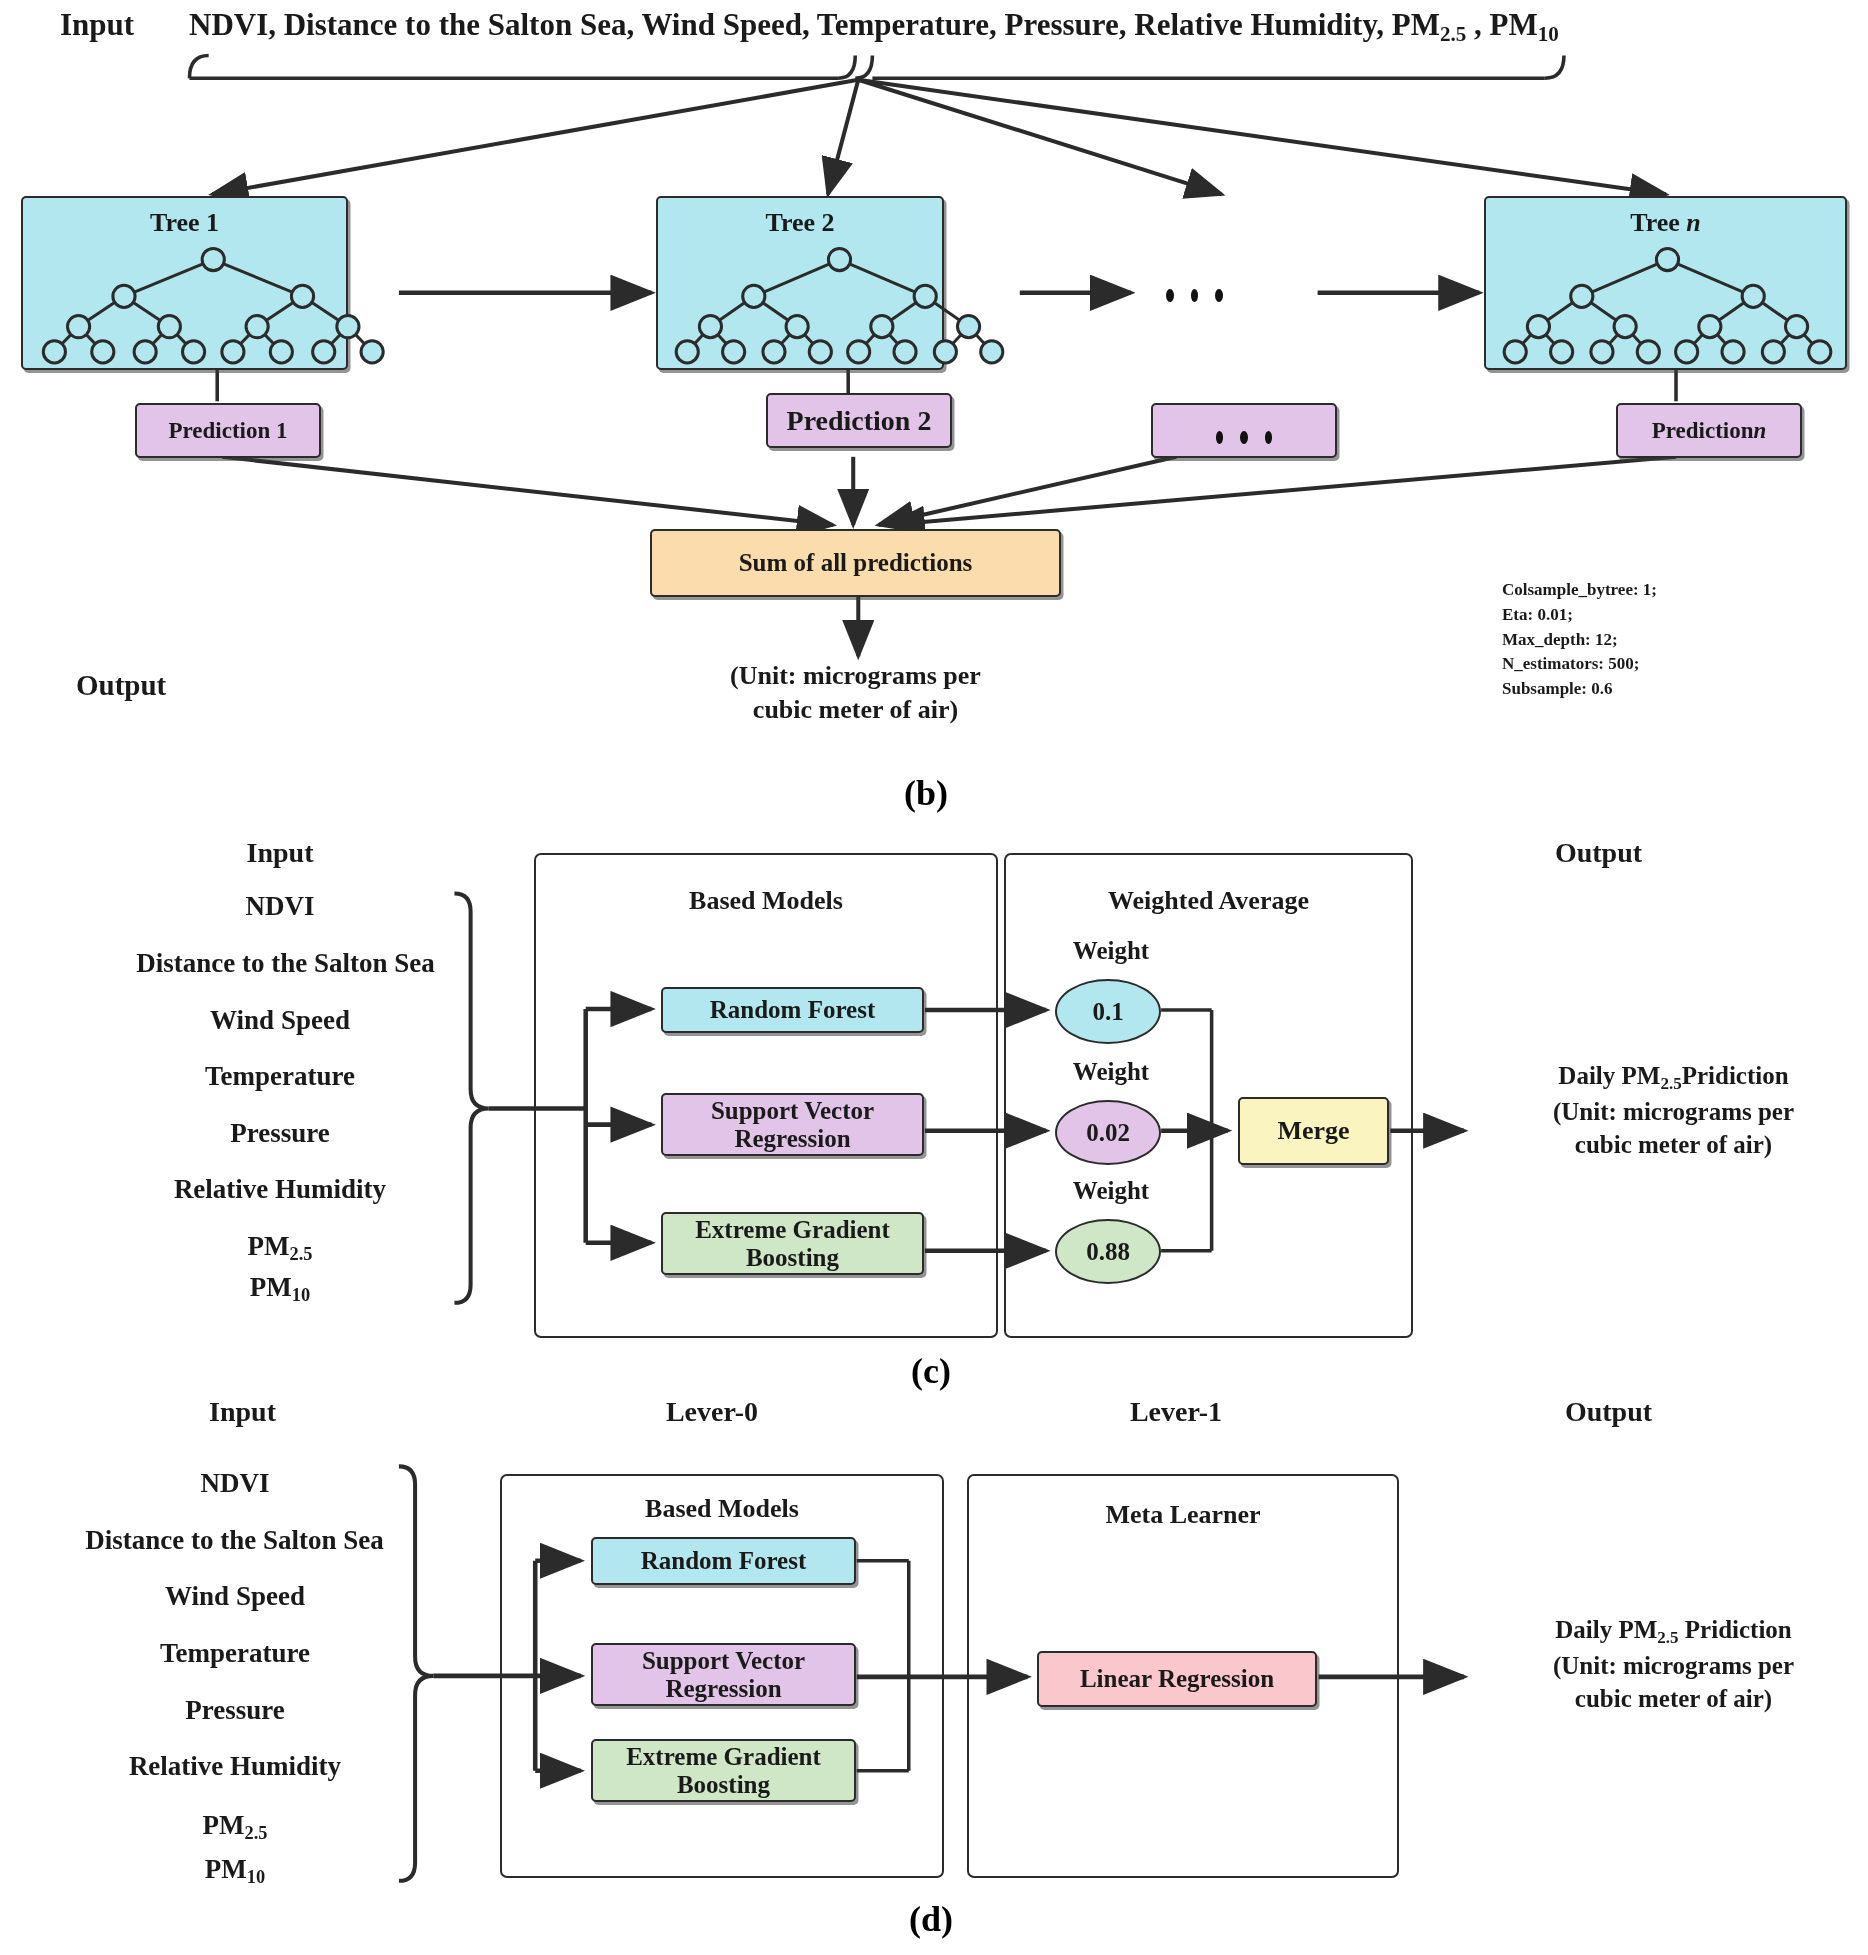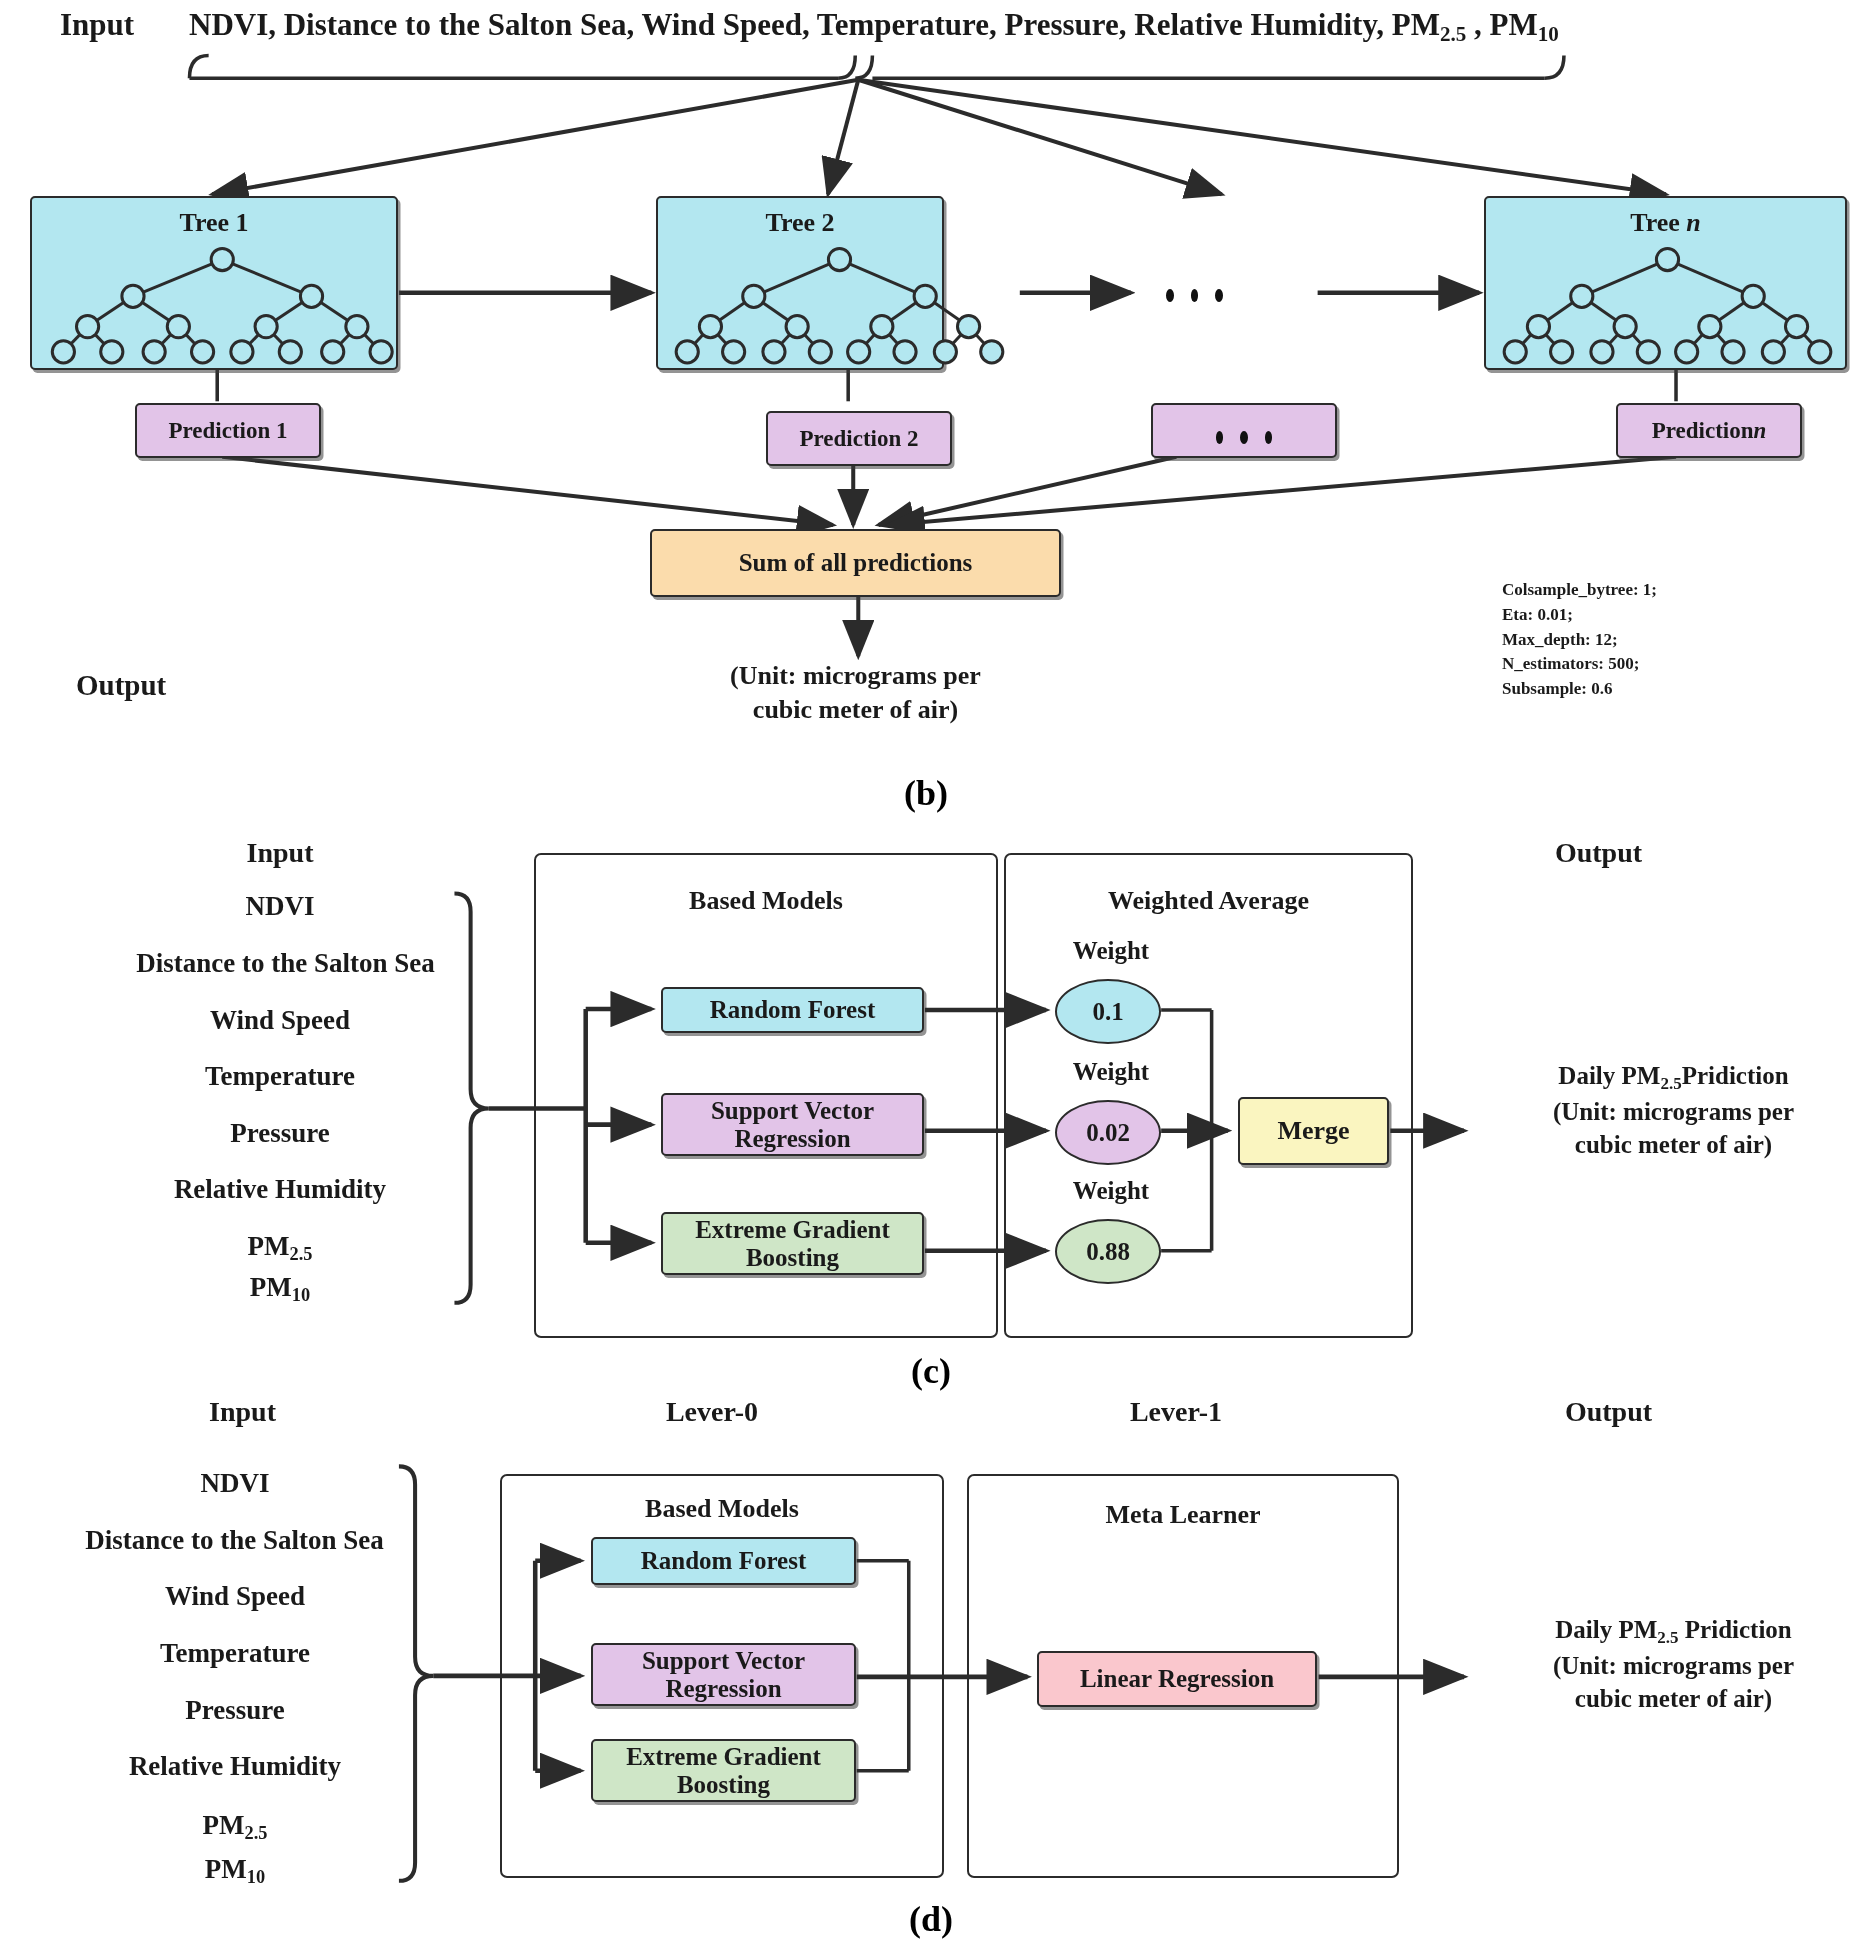--- a/index.html
+++ b/index.html
@@ -63,21 +63,21 @@
     <line x1="3320" y1="730" x2="3320" y2="795" stroke="#2b2b2b" stroke-width="7"></line>
 
     <line x1="440" y1="905" x2="1650" y2="1040" stroke="#2b2b2b" stroke-width="8" marker-end="url(#ah)"></line>
     <line x1="1690" y1="905" x2="1690" y2="1040" stroke="#2b2b2b" stroke-width="8" marker-end="url(#ah)"></line>
     <line x1="2330" y1="905" x2="1740" y2="1040" stroke="#2b2b2b" stroke-width="8" marker-end="url(#ah)"></line>
     <line x1="3320" y1="905" x2="1760" y2="1040" stroke="#2b2b2b" stroke-width="8" marker-end="url(#ah)"></line>
 
     <line x1="1700" y1="1182" x2="1700" y2="1300" stroke="#2b2b2b" stroke-width="8" marker-end="url(#ah)"></line>
   </svg>
 
-  <div class="box" style="left:30px;top:196px;width:368px;height:174px;background:#b3e7f0;">
+  <div class="box" style="left:21px;top:196px;width:327px;height:174px;background:#b3e7f0;">
     <span style="position:absolute;top:10px;left:0;right:0;font-size:26px;">Tree 1</span>
     <svg width="381" height="174" style="left:0;top:0;overflow:visible;" viewBox="0 0 755 345">
       <g stroke="#2b2b2b" stroke-width="6" fill="none">
         <line x1="377" y1="122" x2="200" y2="195"></line>
           <line x1="377" y1="122" x2="554" y2="195"></line>
         <line x1="200" y1="195" x2="110" y2="255"></line>
           <line x1="200" y1="195" x2="290" y2="255"></line>
         <line x1="554" y1="195" x2="464" y2="255"></line>
           <line x1="554" y1="195" x2="644" y2="255"></line>
         <line x1="110" y1="255" x2="62" y2="305"></line>
@@ -188,21 +188,21 @@
   </div>
 
   <div class="dots" style="position:absolute;left:1149px;top:288px;width:91px;height:15px;">
     <span class="dot"></span>
     <span class="dot"></span>
     <span class="dot"></span>
   </div>
 
   <div class="box" style="left:135px;top:403px;width:186px;height:55px;background:#e2c4e8;font-size:23px;">Prediction 1</div>
 
-  <div class="box" style="left:766px;top:411px;width:186px;height:55px;background:#e2c4e8;font-size:23px;">Prediction 2</div>
+  <div class="box" style="left:766px;top:393px;width:186px;height:55px;background:#e2c4e8;font-size:28px;">Prediction 2</div>
 
   <div class="box" style="left:1151px;top:403px;width:186px;height:55px;background:#e2c4e8;">
     <span class="dots" style="margin-top:13px;">
       <span class="dot"></span>
       <span class="dot"></span>
       <span class="dot"></span>
     </span>
   </div>
 
   <div class="box" style="left:1616px;top:403px;width:186px;height:55px;background:#e2c4e8;font-size:23px;">

